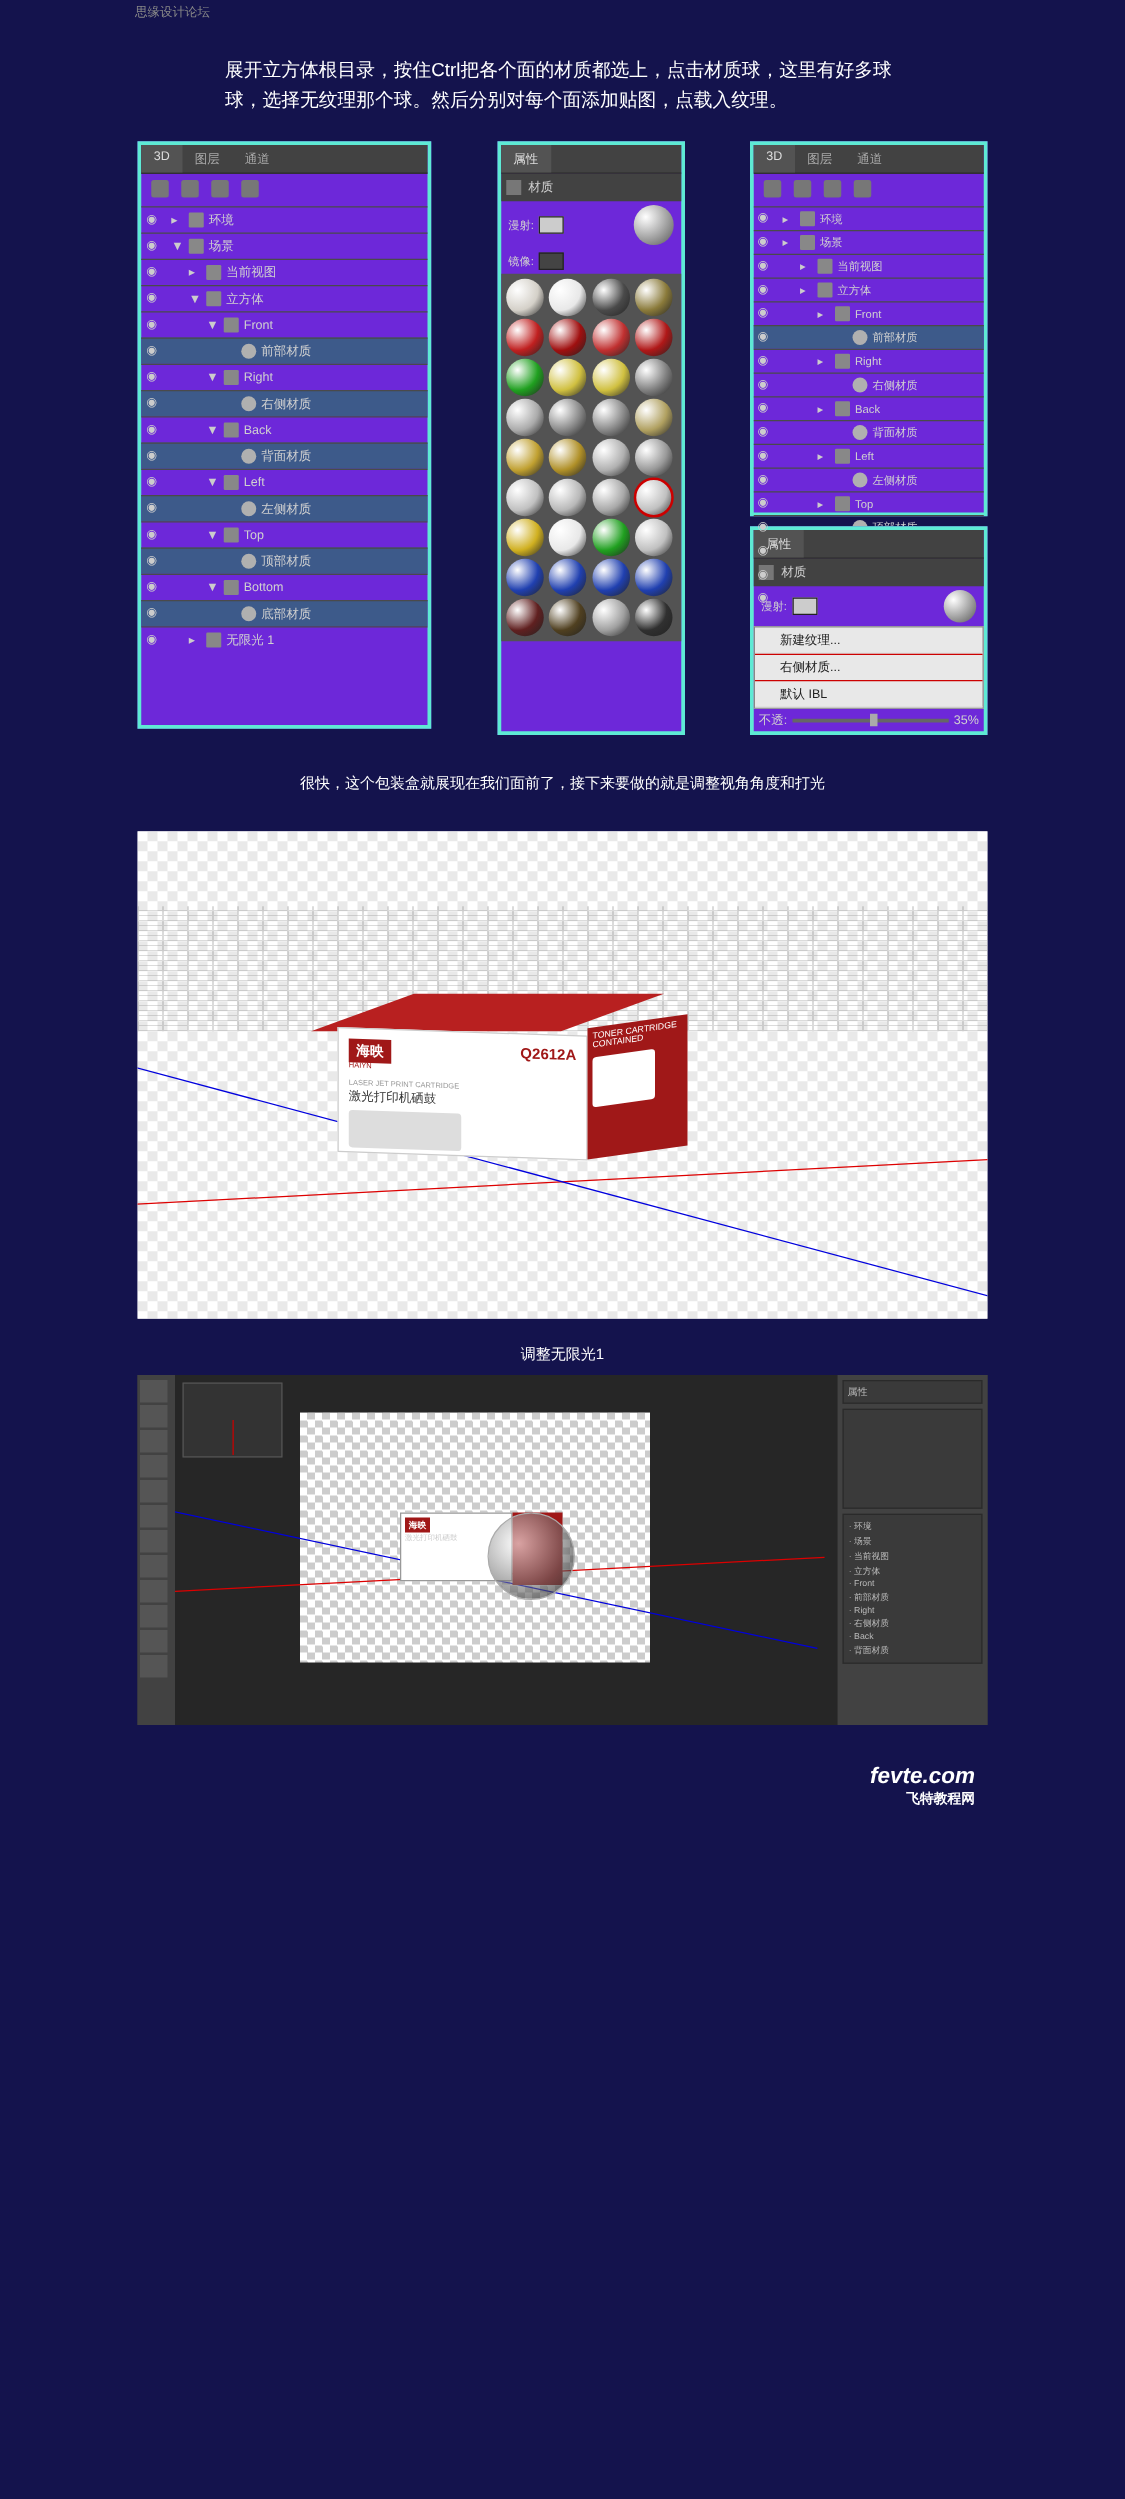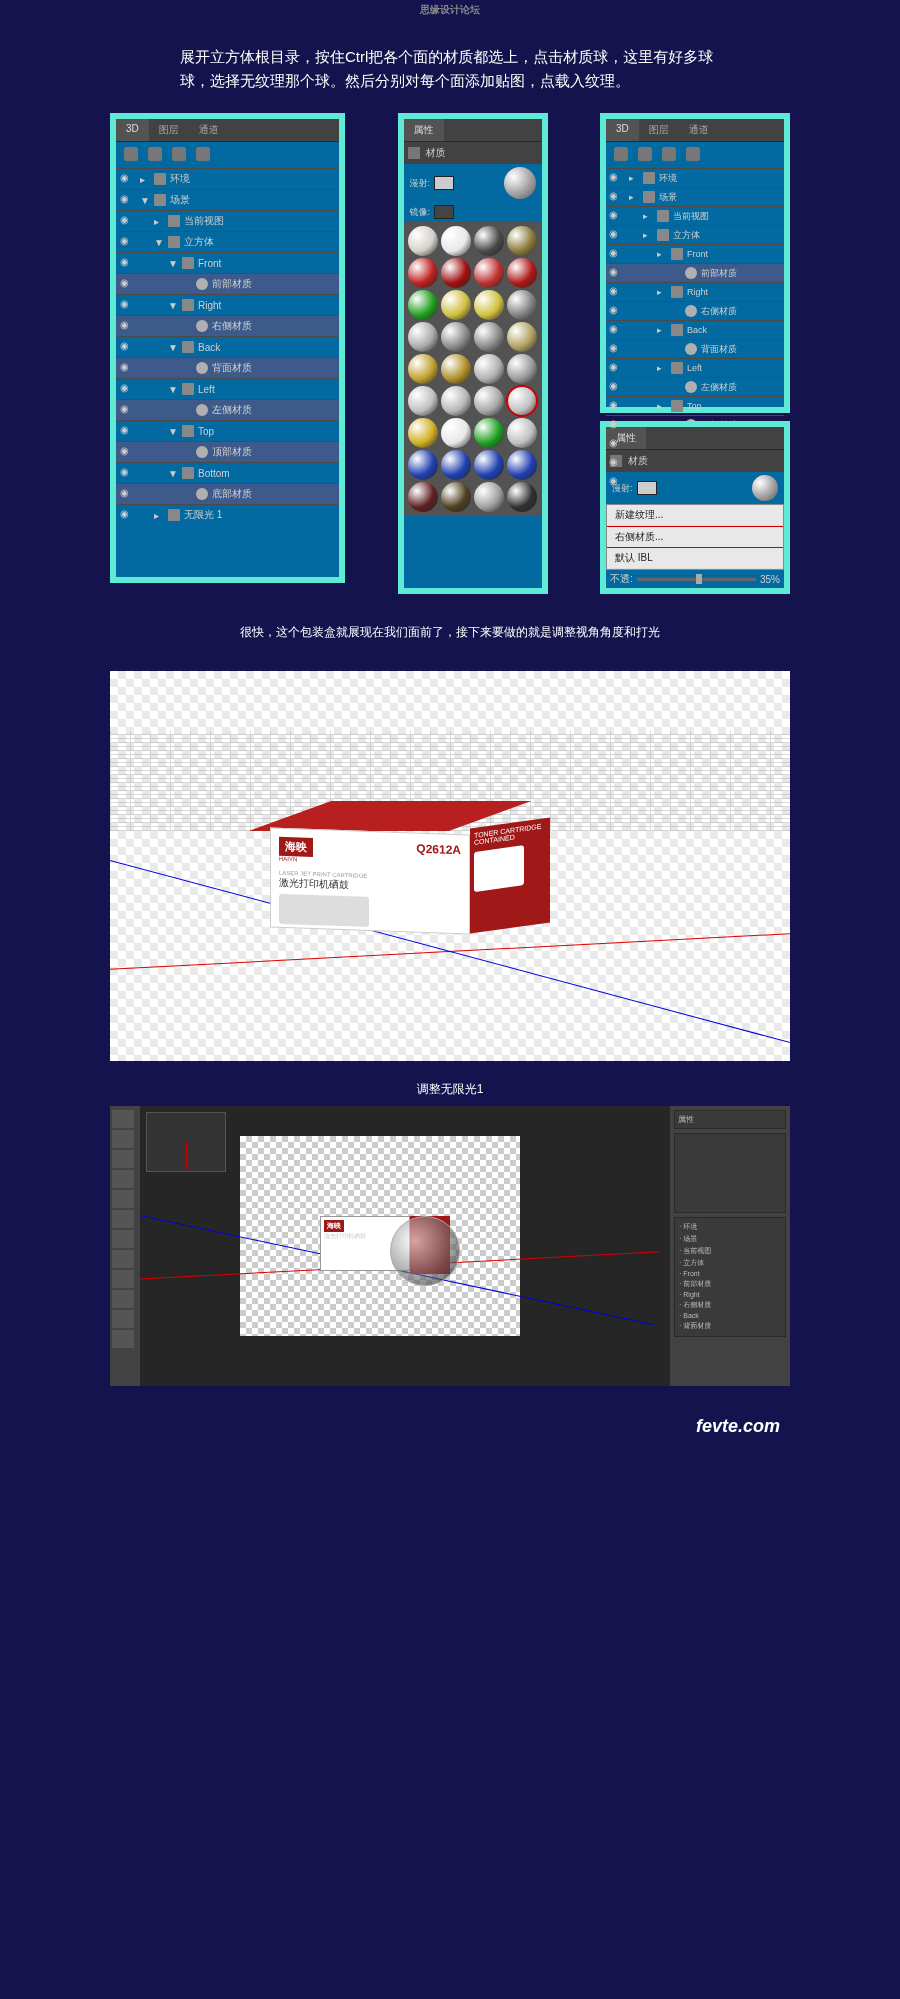--- a/index.html
+++ b/index.html
@@ -1,21 +1,21 @@
 <!DOCTYPE html>
 <html><head>
 <meta charset="utf-8">
 <style>
 *{margin:0;padding:0;box-sizing:border-box;font-family:"Microsoft YaHei",Arial,sans-serif}
 body{background:#14134d;color:#ccc;width:700px;margin:0 auto;font-size:11px}
-.watermark{text-align:center;color:#888;font-size:10px;padding:3px 8px;font-weight:bold}
+.watermark{text-align:left;color:#888;font-size:10px;padding:3px 8px;font-weight:normal}
 .intro{color:#fff;font-size:15px;line-height:1.6;padding:25px 80px 20px 80px}
 .panels-row{display:flex;gap:8px;padding:0 10px;justify-content:space-between}
 .col{display:flex;flex-direction:column;gap:8px}
-.panel{background:#0369a1;border:6px solid #5eead4;font-size:10px;color:#d0d0d0}
+.panel{background:#6d28d9;border:3px solid #5eead4;font-size:10px;color:#d0d0d0}
 .panel-tabs{display:flex;background:#424242;border-bottom:1px solid #2a2a2a}
 .tab{padding:4px 10px;cursor:pointer;color:#aaa}
 .tab.active{background:#535353;color:#ddd}
 .toolbar{display:flex;gap:10px;padding:5px 8px;align-items:center}
 .tool-icon{width:14px;height:14px;background:#777;border-radius:2px}
 .tree{padding:2px 0}
 .tree-row{display:flex;align-items:center;padding:3px 4px;border-top:1px solid #4a4a4a}
 .tree-row.selected{background:#3d5a8a}
 .eye{width:14px;height:14px;margin-right:6px;position:relative}
 .eye:before{content:"◉";color:#ccc;font-size:10px}
@@ -30,21 +30,21 @@
 .props-header{display:flex;gap:6px;padding:4px;align-items:center;background:#424242}
 .props-icon{width:12px;height:12px;background:#777}
 .sphere-preview{width:32px;height:32px;border-radius:50%;background:radial-gradient(circle at 30% 30%,#fff,#aaa 50%,#555);margin-left:auto}
 .props-row{display:flex;align-items:center;gap:4px;padding:3px 6px;font-size:9px}
 .swatch{width:20px;height:14px;background:#ccc;border:1px solid #222}
 .swatch.dark{background:#444}
 .material-grid{background:#535353;padding:4px;display:grid;grid-template-columns:repeat(4,1fr);gap:2px}
 .mat-ball{width:30px;height:30px;border-radius:50%;position:relative}
 .mat-ball.circled{outline:2px solid #c00;outline-offset:-1px}
 .dropdown-menu{background:#e8e8e8;border:1px solid #888;color:#222;font-size:10px}
-.menu-item{padding:3px 8px;border-bottom:1px solid #ddd}
+.menu-item{padding:3px 20px;border-bottom:1px solid #ddd}
 .menu-item.hl{border:1px solid #c00;border-left:none;border-right:none}
 .slider-row{display:flex;align-items:center;gap:4px;padding:2px 4px}
 .slider-track{flex:1;height:3px;background:#666;position:relative}
 .slider-thumb{position:absolute;width:6px;height:10px;background:#aaa;top:-4px}
 .caption{color:#fff;font-size:12px;text-align:center;padding:30px 60px}
 .render{background:#fff;margin:0 10px;height:390px;position:relative;overflow:hidden}
 .checker-floor{position:absolute;inset:0;background:repeating-conic-gradient(#e0e0e0 0 25%,#fff 0 50%) 0 0/16px 16px;opacity:0.7}
 .horizon{position:absolute;width:100%;height:100px;top:60px;background:repeating-linear-gradient(0deg,#888 0 1px,transparent 1px 4px),repeating-linear-gradient(90deg,#888 0 1px,transparent 1px 20px);opacity:0.3}
 .box3d{position:absolute;left:160px;top:160px;width:300px;height:130px}
 .box-front{position:absolute;width:200px;height:100px;background:#fff;border:1px solid #ccc;transform:skewY(2deg);padding:8px;font-size:9px}
@@ -507,13 +507,14 @@
         <div style="font-size: 7px; padding: 1px; color: rgb(187, 187, 187);">· Right</div>
         <div style="font-size: 7px; padding: 1px; color: rgb(187, 187, 187);">· 右侧材质</div>
         <div style="font-size: 7px; padding: 1px; color: rgb(187, 187, 187);">· Back</div>
         <div style="font-size: 7px; padding: 1px; color: rgb(187, 187, 187);">· 背面材质</div>
       </div>
   </div>
 </div>
 
 <div class="footer">
   <span>fevte.com</span>
+  <small>飞特教程网</small>
 </div>
 
 </body></html>

